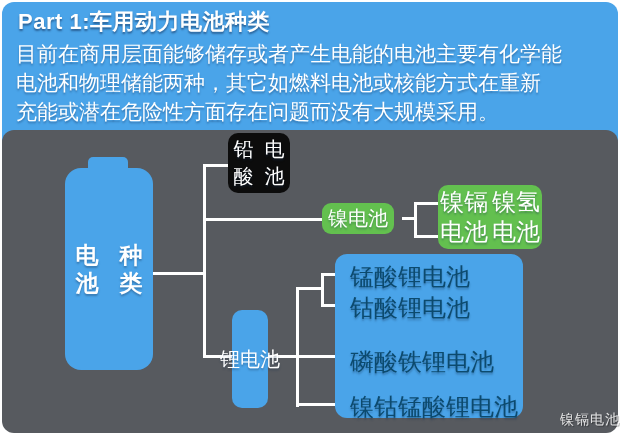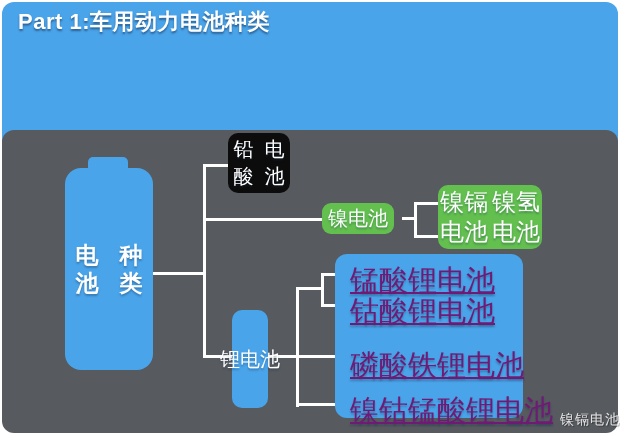--- a/index.html
+++ b/index.html
@@ -46,38 +46,42 @@
   .box-leadacid{left:228px;top:133px;width:62px;height:60px;border-radius:10px;font-size:20px;line-height:27px;}
   
   .box-nickel{left:322px;top:203px;width:72px;height:31px;border-radius:9px;font-size:20px;}
   .box-nickel-children{left:438px;top:185px;width:104px;height:64px;border-radius:10px;font-size:24px;line-height:30px;}
   
   .box-lithium{left:232px;top:310px;width:36px;height:98px;border-radius:10px;font-size:20px;line-height:31px;}
   .box-li-children{
     position:absolute;left:335px;top:254px;width:188px;height:164px;border-radius:12px;background:#4aa4e9;
   }
   .box-li-children div{
-    position:absolute;left:15px;color:#701a75;font-size:29px;white-space:nowrap;
+    position:absolute;left:15px;color:#0c4a6e;font-size:24px;white-space:nowrap;
     text-shadow:0 2px 2px rgba(20,45,80,.35);
-    text-decoration:underline;
   }
   .li-line-0{top:7px;}  .li-line-1{top:38px;}  .li-line-2{top:92px;}  .li-line-3{top:137px;}
   
   .watermark{
     position:absolute;left:560px;top:411px;color:rgba(255,255,255,.85);
     font-size:14px;letter-spacing:1px;text-shadow:1px 1px 1px rgba(0,0,0,.4);white-space:nowrap;
   }
 </style>
 </head>
 <body>
 
 <div id="page">
 
   <div class="blue-panel">
     <div class="title">Part 1:车用动力电池种类</div>
+    <div class="para">
+      <div>目前在商用层面能够储存或者产生电能的电池主要有化学能</div>
+      <div>电池和物理储能两种，其它如燃料电池或核能方式在重新</div>
+      <div>充能或潜在危险性方面存在问题而没有大规模采用。</div>
+    </div>
   </div>
 
   <div class="gray-panel"></div>
 
   <div class="cline" style="left:203px;top:164px;width:3px;height:194px;"></div>
   <div class="cline" style="left:203px;top:164px;width:27px;height:3px;"></div>
   <div class="cline" style="left:203px;top:218px;width:121px;height:3px;"></div>
   <div class="cline" style="left:153px;top:272px;width:52px;height:3px;"></div>
   <div class="cline" style="left:203px;top:355px;width:31px;height:3px;"></div>
 

